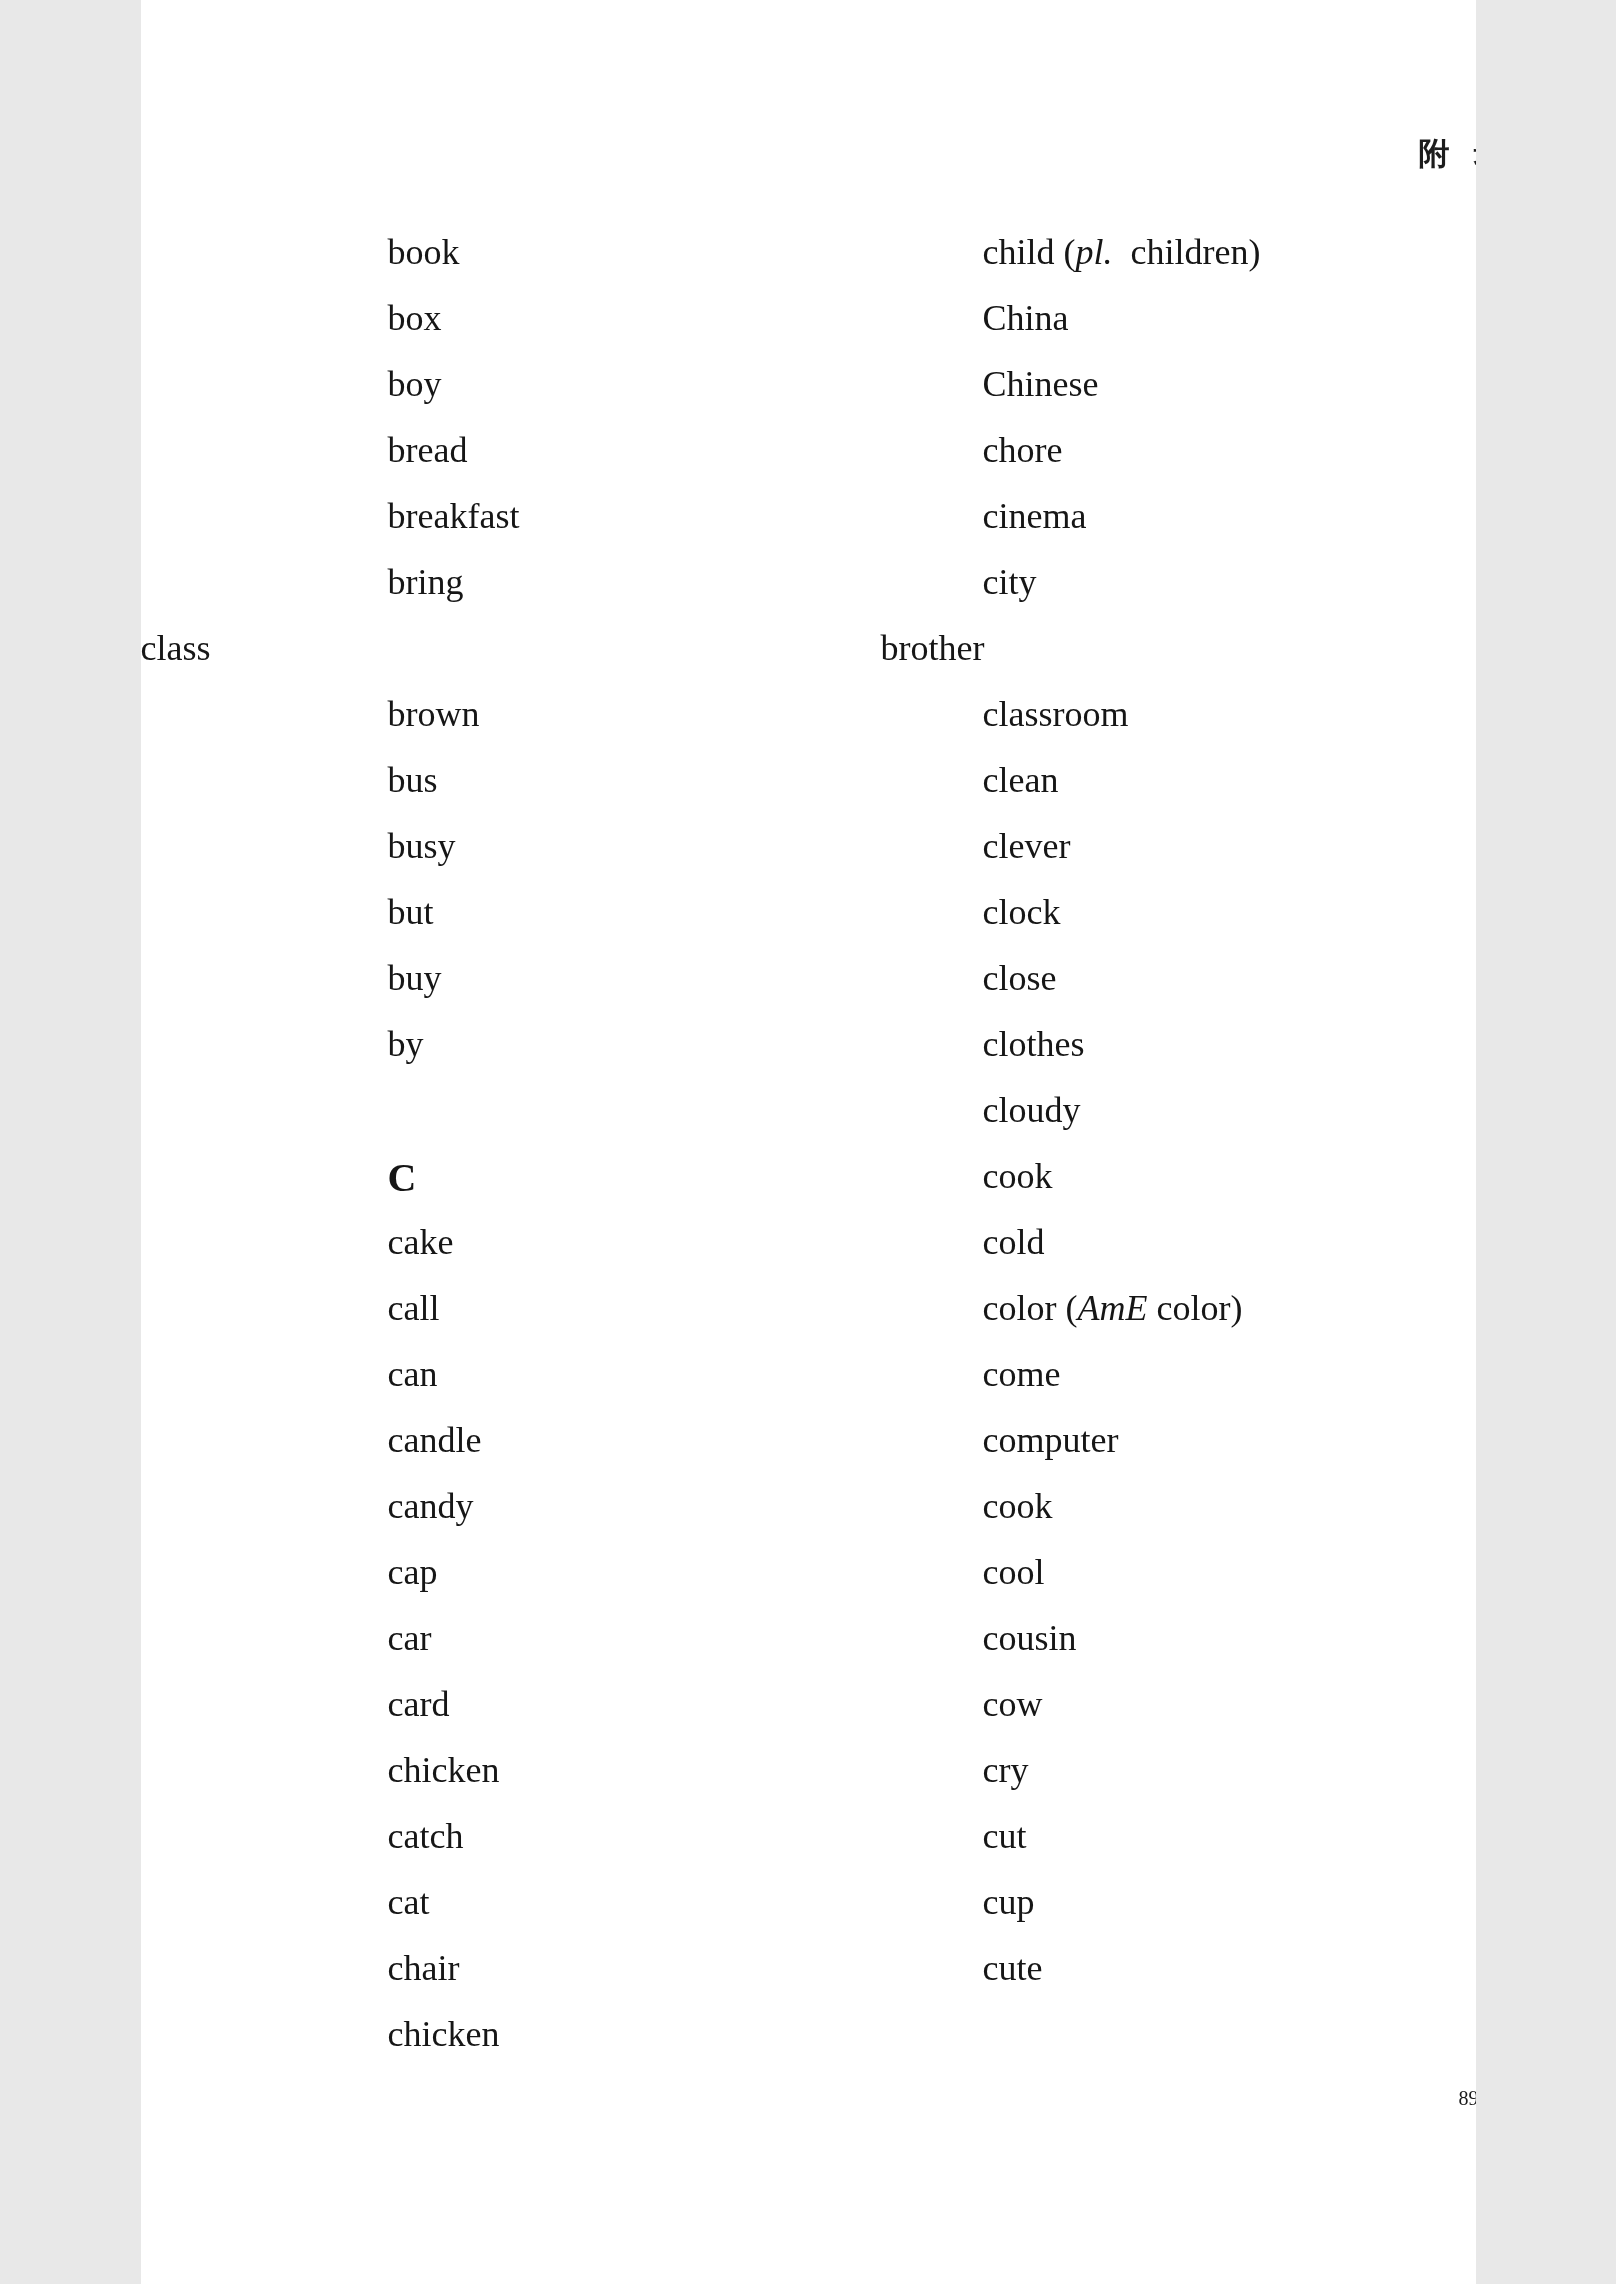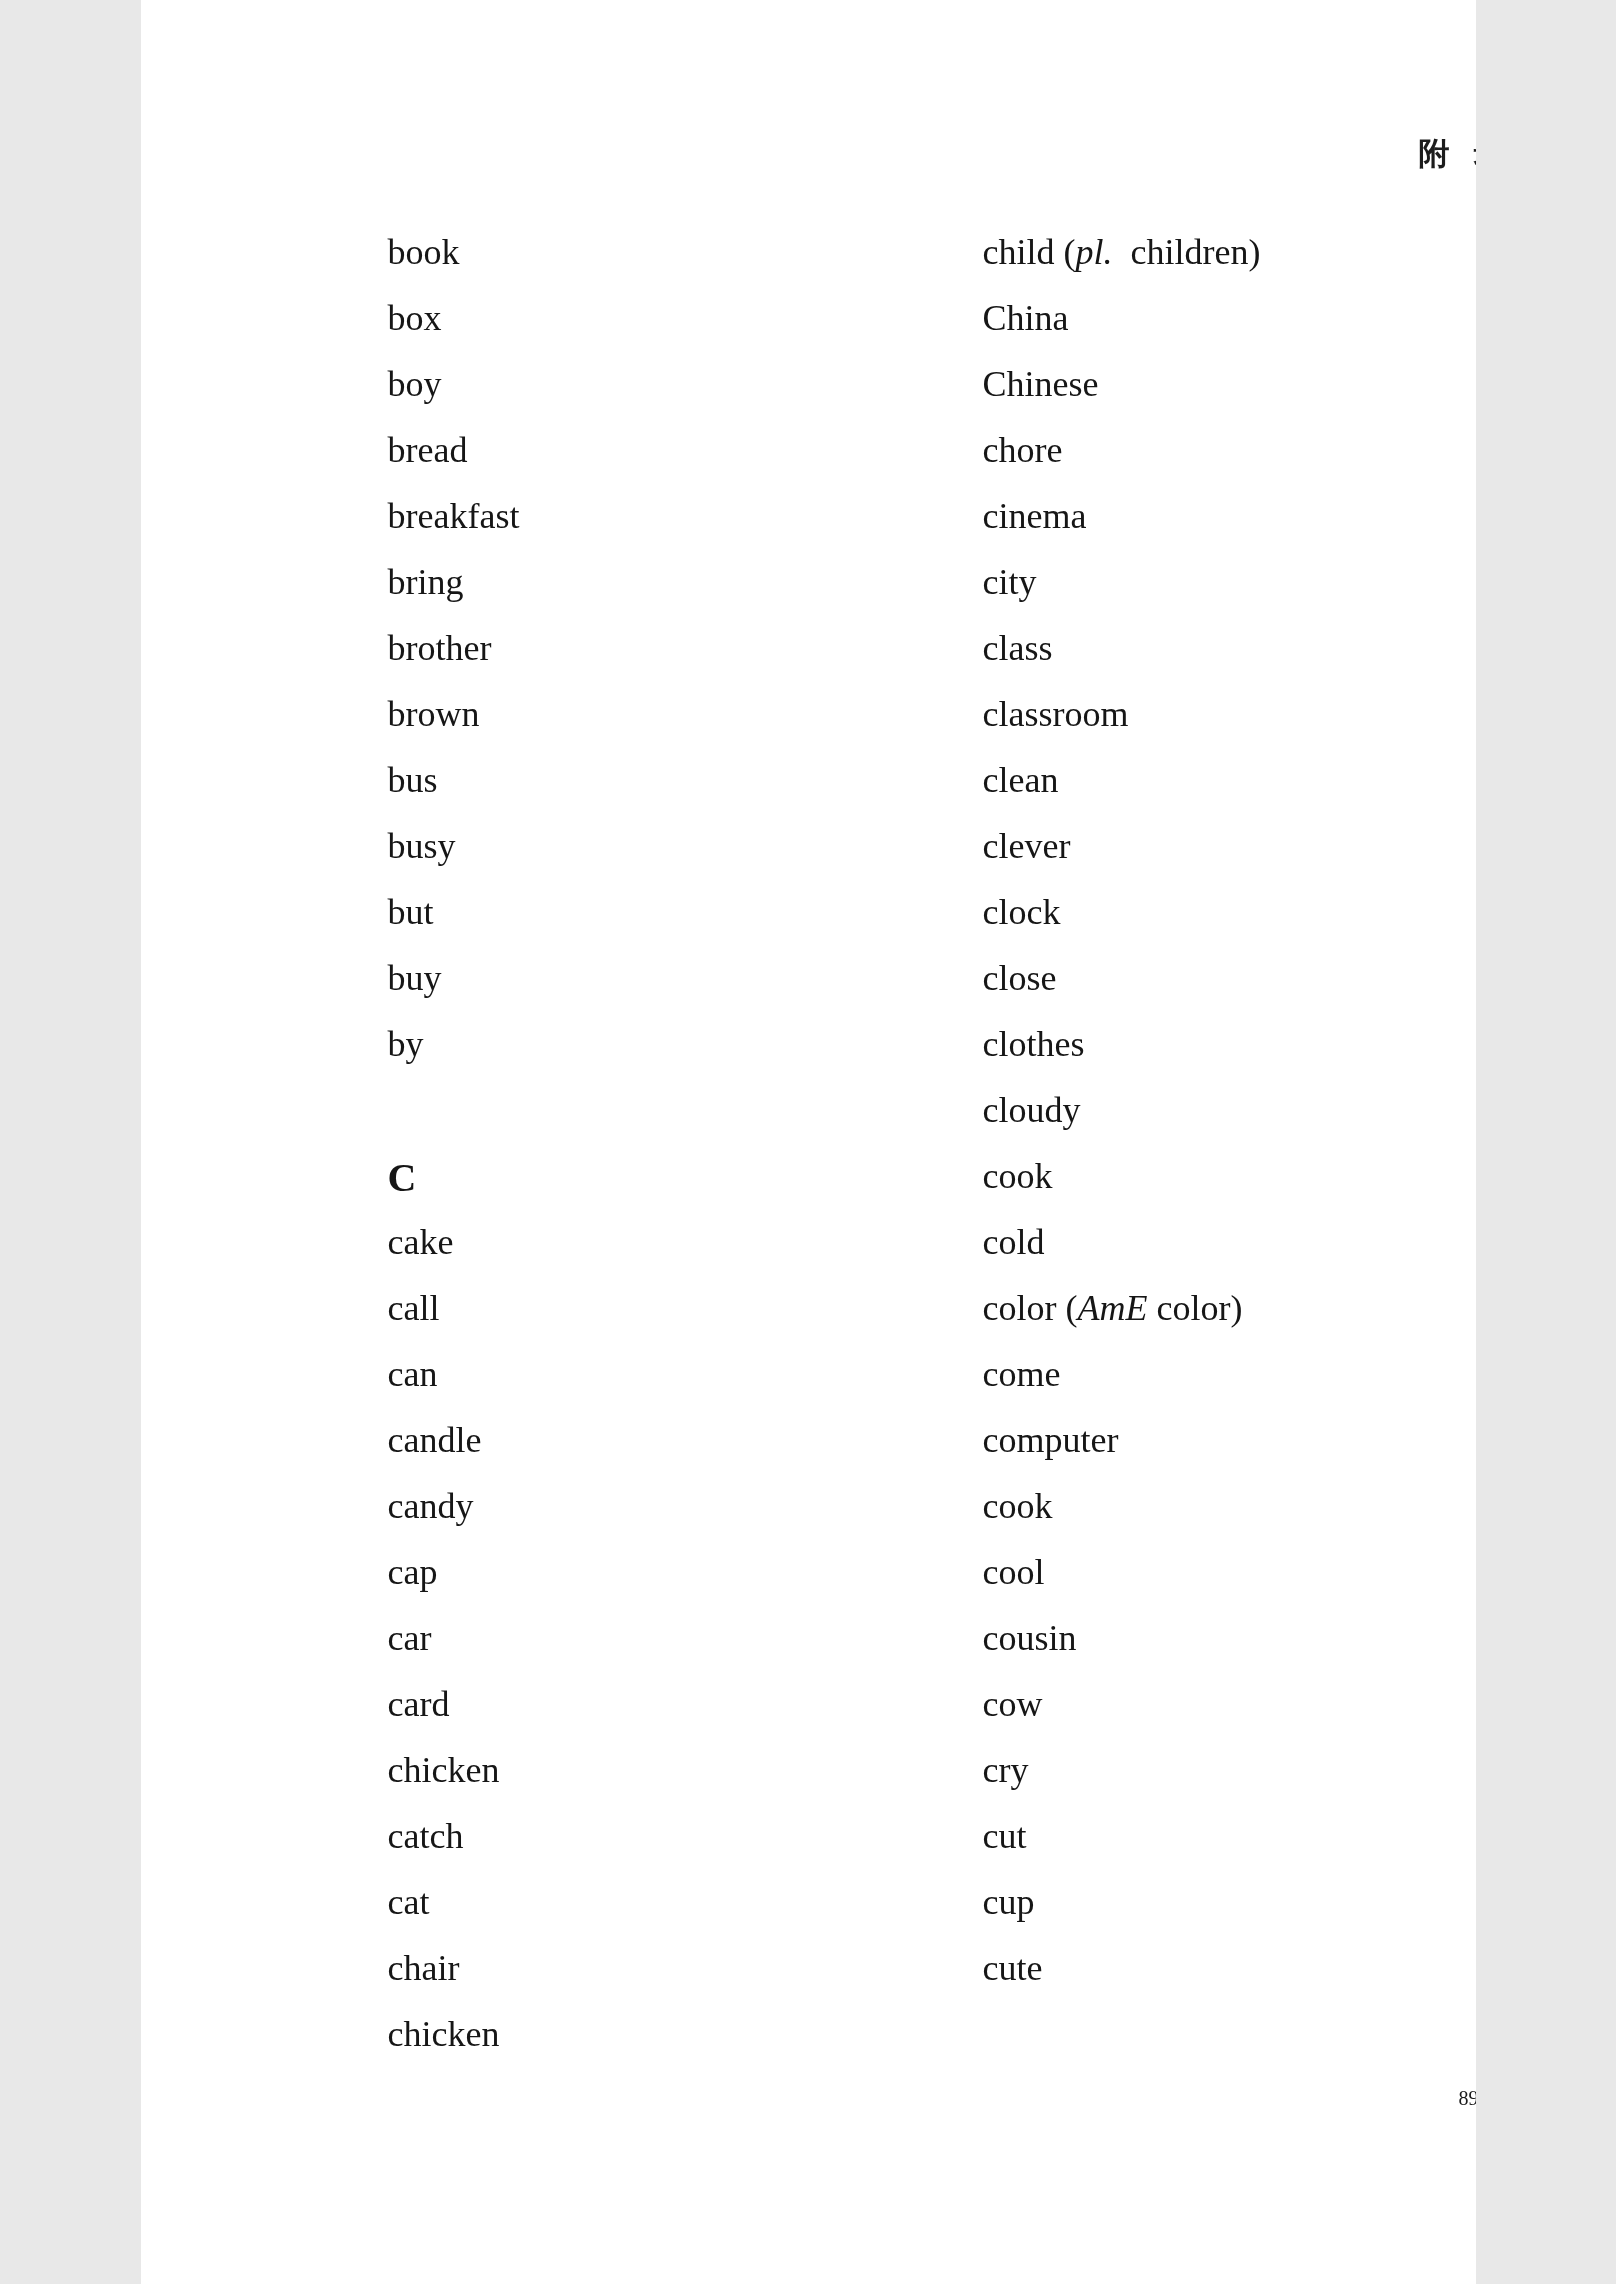--- a/index.html
+++ b/index.html
@@ -117,22 +117,22 @@
       </div>
       <div class="row">
         <div class="cell left"><span>breakfast</span></div>
         <div class="cell right"><span>cinema</span></div>
       </div>
       <div class="row">
         <div class="cell left"><span>bring</span></div>
         <div class="cell right"><span>city</span></div>
       </div>
       <div class="row">
+        <div class="cell right"><span>class</span></div>
         <div class="cell left"><span>brother</span></div>
-        <div class="cell right"><span>class</span></div>
       </div>
       <div class="row">
         <div class="cell left"><span>brown</span></div>
         <div class="cell right"><span>classroom</span></div>
       </div>
       <div class="row">
         <div class="cell left"><span>bus</span></div>
         <div class="cell right"><span>clean</span></div>
       </div>
       <div class="row">

